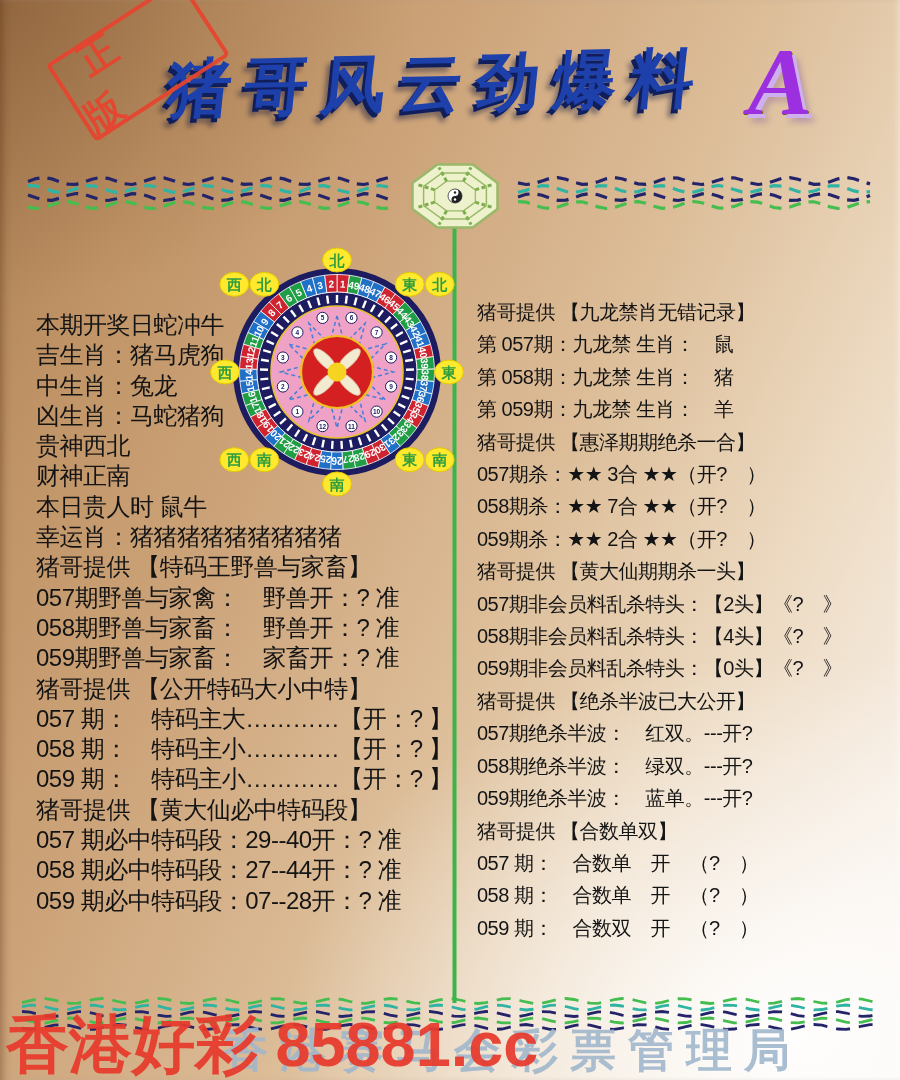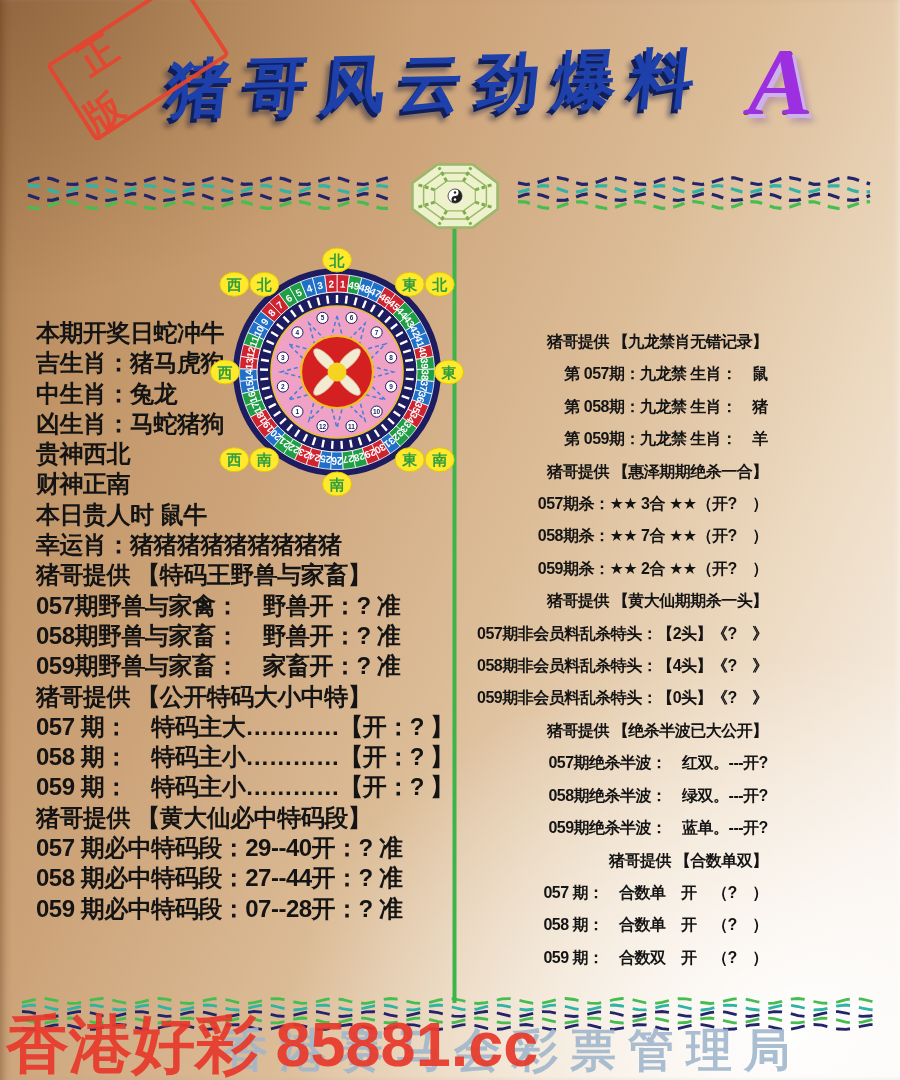--- a/index.html
+++ b/index.html
@@ -27,24 +27,24 @@
     text-shadow:-3px 4px 0 #101f5c,-6px 8px 5px rgba(14,20,60,.45);
   }
   .edition{
     position:absolute;left:748px;top:26px;z-index:5;
     font-family:"Liberation Serif","DejaVu Serif",serif;font-style:italic;font-weight:700;
     font-size:96px;color:#9c2fe0;
     text-shadow:4px 4px 0 #cfb0ee,1px 1px 0 #6b5a10,7px 8px 6px rgba(120,80,160,.4);
   }
   .decor{position:absolute;left:0;top:0;z-index:1;pointer-events:none;}
   .col{
-    position:absolute;z-index:2;color:#141414;font-weight:700;white-space:pre;margin-top:8px;
+    position:absolute;z-index:2;color:#141414;font-weight:400;white-space:pre;
   }
   .col-left{left:36px;top:310px;font-size:24px;line-height:30.3px;letter-spacing:-0.5px;}
-  .col-right{left:477px;top:318px;font-size:16px;line-height:32.4px;letter-spacing:-0.5px;text-align:right;}
+  .col-right{left:477px;top:296px;font-size:20px;line-height:32.4px;letter-spacing:-0.5px;}
   .wheel-wrap{position:absolute;left:187px;top:227px;width:300px;height:300px;z-index:3;}
   .agency{
     position:absolute;left:222px;top:1020px;z-index:4;white-space:nowrap;
     font-size:46px;font-weight:700;letter-spacing:12px;color:#9fb6cc;opacity:.88;
   }
   .watermark{
     position:absolute;left:6px;top:1002px;z-index:5;white-space:nowrap;
     font-size:63px;font-weight:800;color:#e83a2c;opacity:.93;letter-spacing:0px;
   }
 </style>

